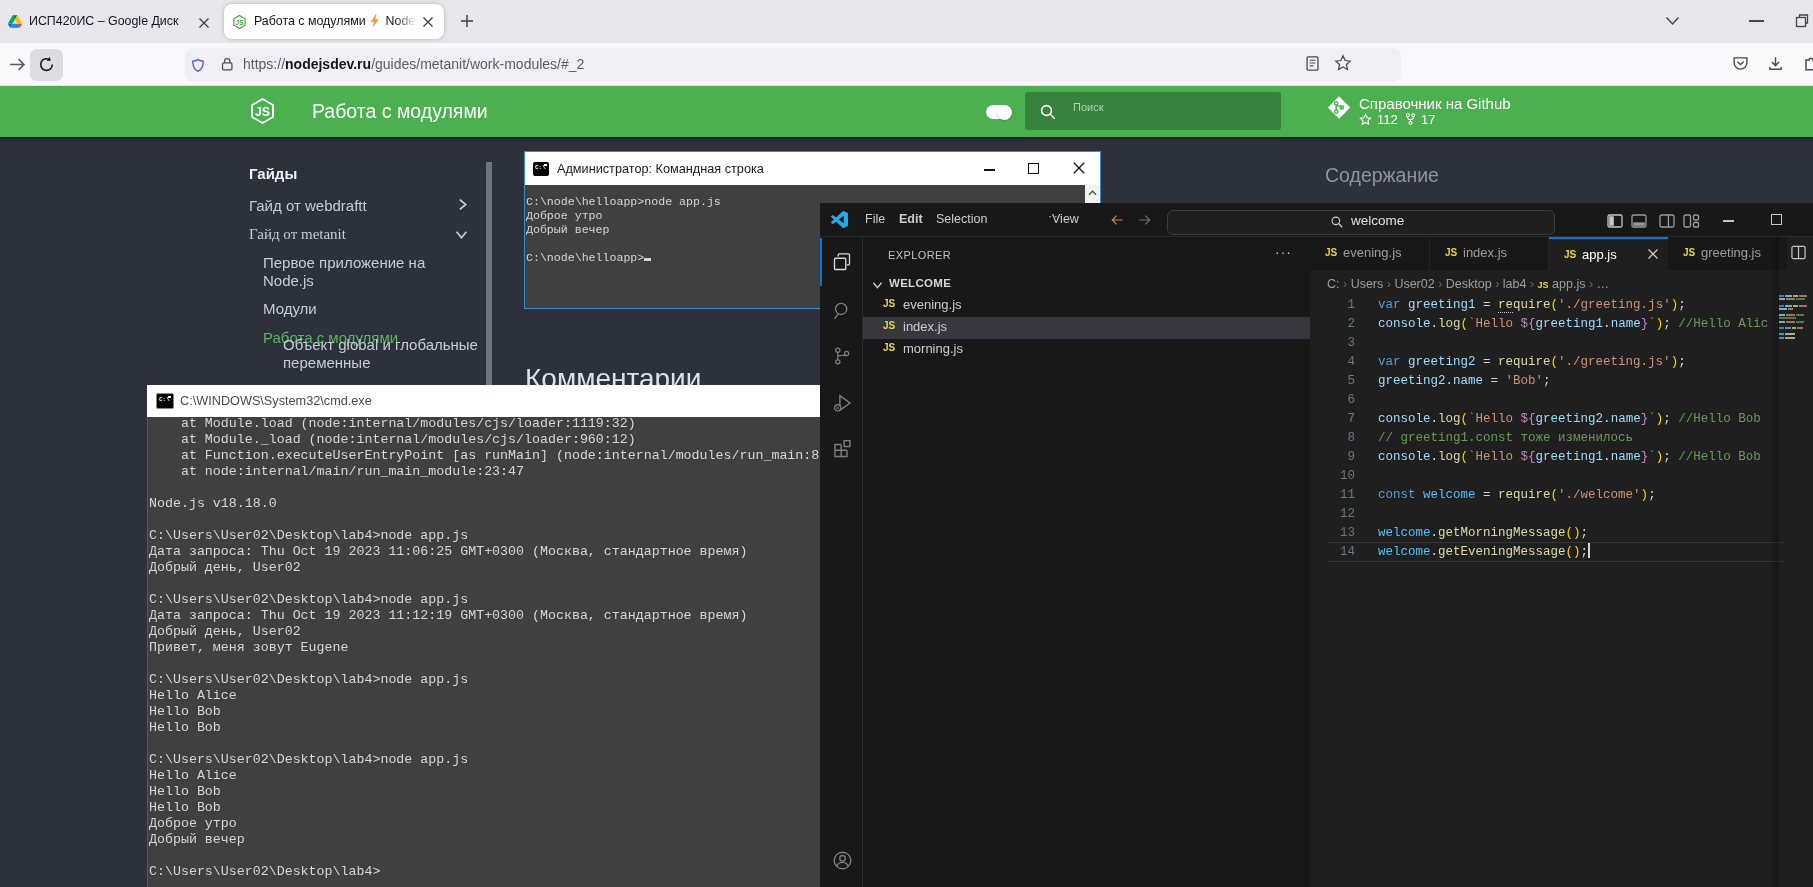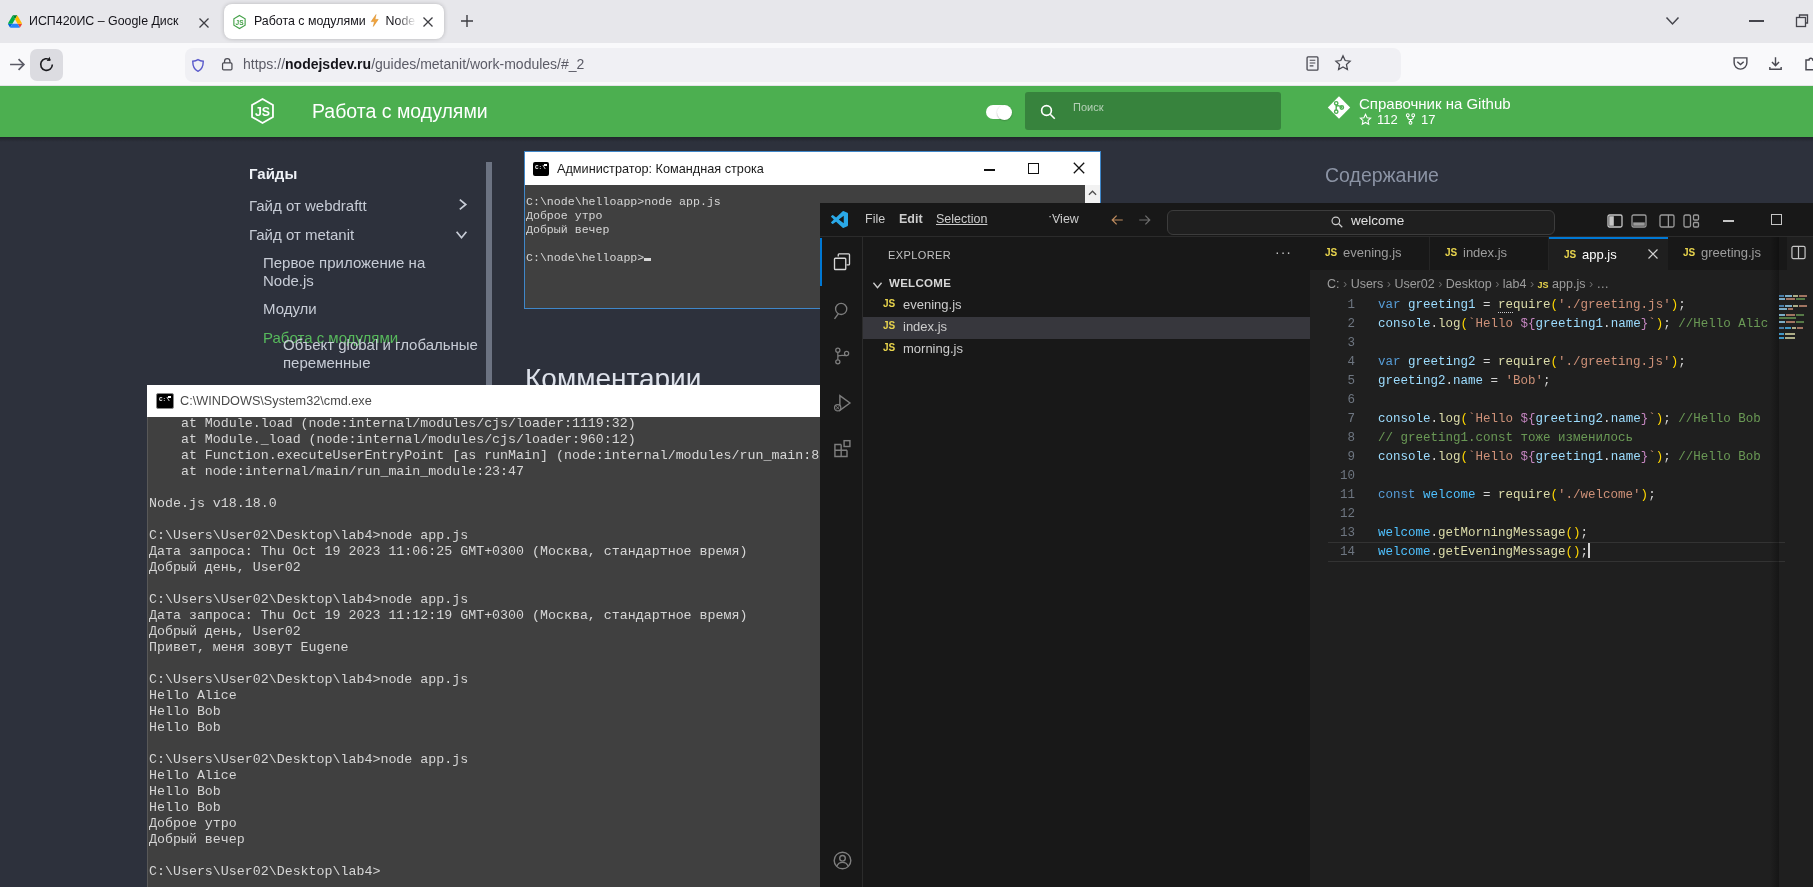--- a/index.html
+++ b/index.html
@@ -164,21 +164,21 @@
       <path d="M7 7.6v2.2a3 3 0 0 0 3 3h4a3 3 0 0 0 3-3V7.6M12 12.8v3.6"></path>
     </g>
   </svg>
 <div class="abs" style="left:1421px;top:112px;font-size:13px;color:#fff;">17</div>
 
 <div class="abs nav1" style="left:249px;top:165px;font-weight:bold;color:#eef1f6;">Гайды</div>
 <div class="abs nav1" style="left:249px;top:197px;">Гайд от webdraftt</div>
 <svg class="abs" style="left:457px;top:198px" width="11" height="13" viewBox="0 0 10 12">
     <path d="M2.5 1.5 8 6 2.5 10.5" fill="none" stroke="#c7ccd6" stroke-width="1.6"></path>
   </svg>
-<div class="abs nav1" style="left:249px;top:226px;">Гайд от metanit</div>
+<div class="abs nav1" style="left:249px;top:226px;font-family:Liberation Serif, serif;">Гайд от metanit</div>
 <svg class="abs" style="left:455px;top:229px" width="13" height="11" viewBox="0 0 12 10">
     <path d="M1.5 2.5 6 8 10.5 2.5" fill="none" stroke="#c7ccd6" stroke-width="1.6"></path>
   </svg>
 <div class="abs nav1" style="left:263px;top:254px;width:215px;line-height:18.4px;white-space:normal;">Первое приложение на Node.js</div>
 <div class="abs nav1" style="left:263px;top:300px;">Модули</div>
 <div class="abs nav1" style="left:263px;top:329px;color:#57b95c;">Работа с модулями</div>
 <div class="abs nav1" style="left:263px;top:336px;width:215px;line-height:18.4px;white-space:normal;margin-left:20px;">Объект global и глобальные переменные</div>
 <div class="abs" id="sbbar"></div>
 <div class="abs" style="left:525px;top:363px;font-size:28px;color:#dde1ea;">Комментарии</div>
 <div class="abs" style="left:1325px;top:164px;font-size:19.5px;font-weight:normal;color:#8b93a4;">Содержание</div>
@@ -248,21 +248,21 @@
 </div>
 
 <div class="abs" id="vsc">
 
   <div class="abs" style="left:0;top:0;width:993px;height:34px;background:#181818;border-bottom:1px solid #2b2b2b;box-sizing:border-box;"></div>
   <svg class="abs" style="left:11px;top:8px" width="17" height="17" viewBox="0 0 24 24">
       <path d="M23.15 2.6 18.2.22a1.5 1.5 0 0 0-1.7.29L7.18 9 3.05 5.85a1 1 0 0 0-1.28.06L.43 7.13a1 1 0 0 0 0 1.47L4 12 .43 15.4a1 1 0 0 0 0 1.47l1.34 1.22a1 1 0 0 0 1.28.06L7.18 15l9.32 8.49a1.5 1.5 0 0 0 1.7.29l4.95-2.38A1.5 1.5 0 0 0 24 20V4a1.5 1.5 0 0 0-.85-1.4zM18 17.45 10.94 12 18 6.55z" fill="#2aa9e8"></path>
     </svg>
   <div class="abs vs-menu" style="left:45px;top:9px;">File</div>
   <div class="abs vs-menu" style="left:79px;top:9px;font-weight:bold;">Edit</div>
-  <div class="abs vs-menu" style="left:116px;top:9px;text-decoration:underline;">Selection</div>
+  <div class="abs vs-menu" style="left:116px;top:9px;">Selection</div>
   <div class="abs vs-menu" style="left:184px;top:9px;margin-left:48px;">View</div>
   <div class="abs vs-menu" style="left:228px;top:6px;letter-spacing:1.5px;">···</div>
   <svg class="abs" style="left:290px;top:10px" width="15" height="14" viewBox="0 0 16 16">
       <path d="M14 8H2M7 3 2 8l5 5" fill="none" stroke="#bd8b5e" stroke-width="1.4"></path>
     </svg>
   <svg class="abs" style="left:317px;top:10px" width="15" height="14" viewBox="0 0 16 16">
       <path d="M2 8h12M9 3l5 5-5 5" fill="none" stroke="#6e6e6e" stroke-width="1.4"></path>
     </svg>
   <div class="abs" style="left:347px;top:7px;width:388px;height:25px;background:#1f1f1f;border:1px solid #3c3c3c;border-radius:6px;box-sizing:border-box;"></div>
   <svg class="abs" style="left:510px;top:12px" width="14" height="14" viewBox="0 0 24 24">

